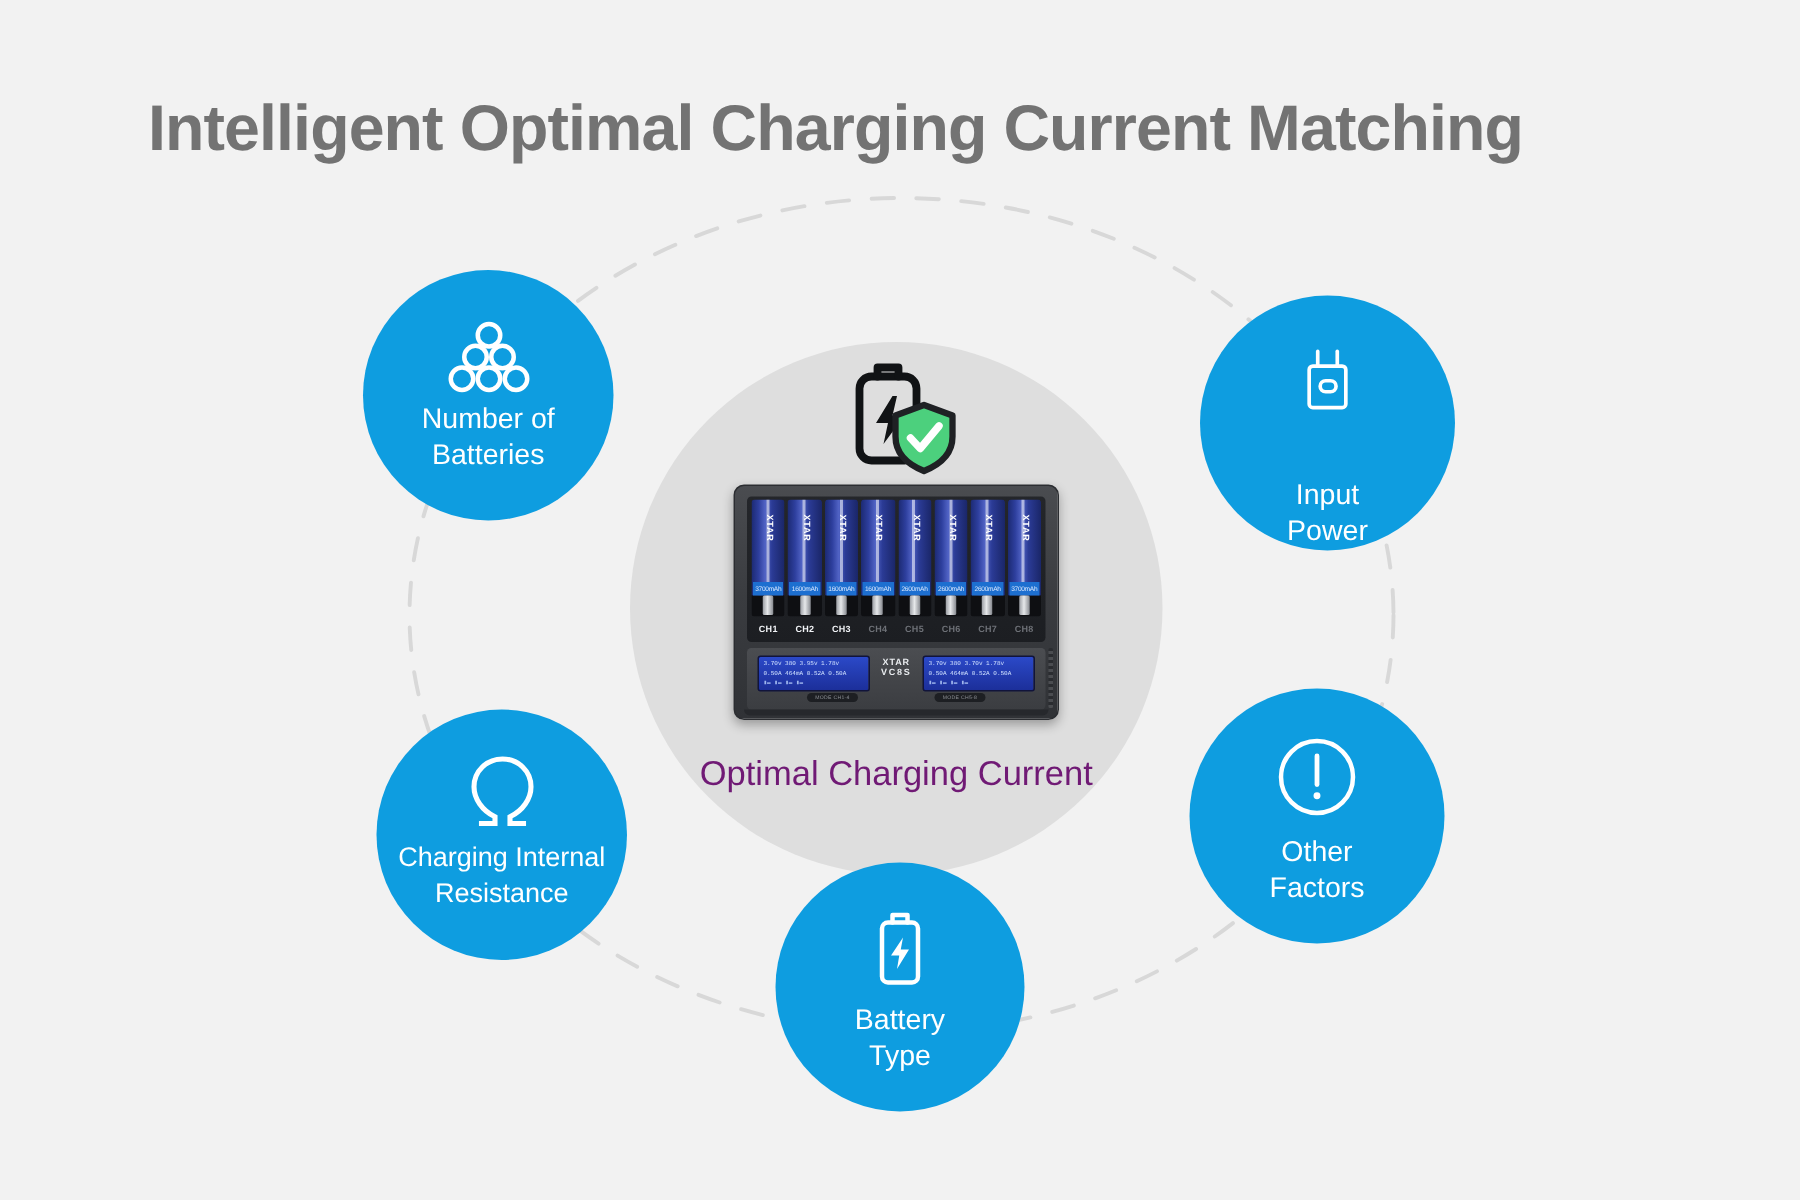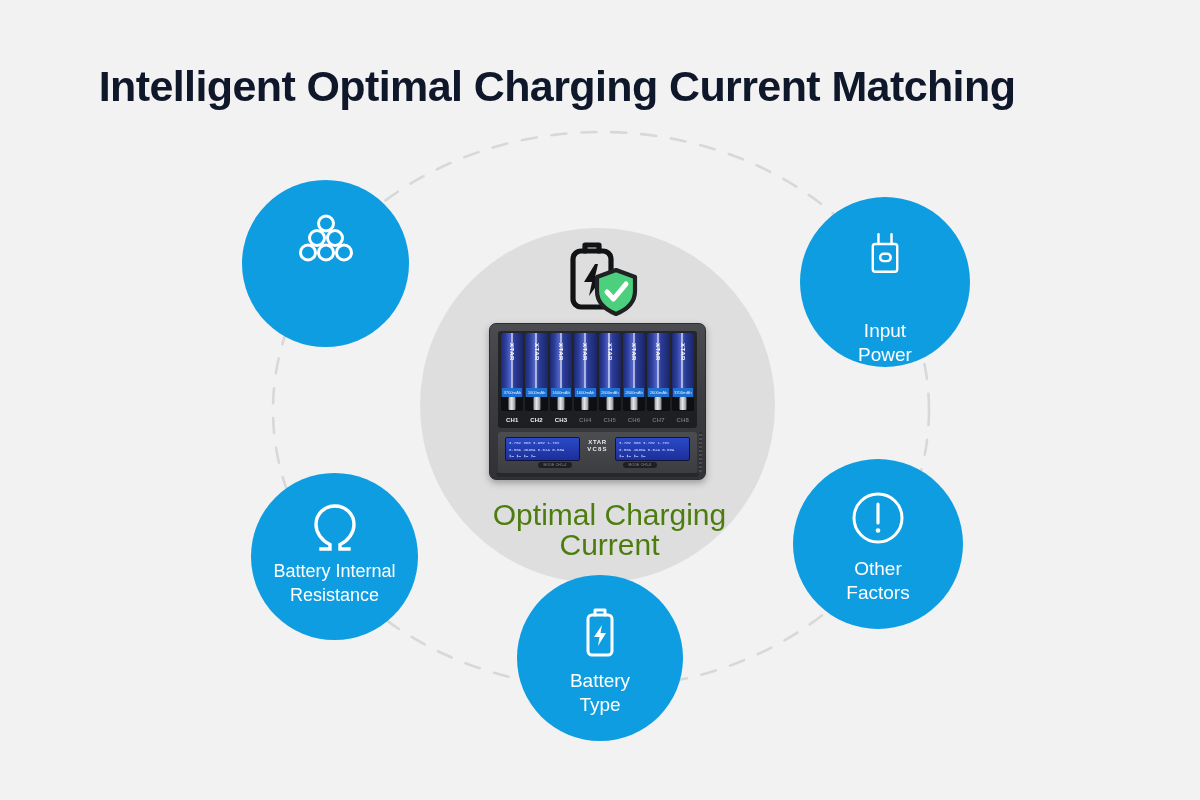--- a/index.html
+++ b/index.html
@@ -12,41 +12,41 @@
   }
   #stage{position:absolute;inset:0;}
 
   
   .title{
     position:absolute;left:0;top:62px;width:1114px;
     text-align:center;
     font-size:43px;
     font-weight:bold;
     letter-spacing:-0.6px;
-    color:#0f172a;
+    color:#737373;
     white-space:nowrap;
   }
 
   
   .ring{position:absolute;left:0;top:0;width:1200px;height:800px;pointer-events:none;}
 
   
   .center-disc{
     position:absolute;
     left:420px;top:228px;
     width:355px;height:355px;
     border-radius:50%;
     background:#dedede;
   }
   .center-caption{
     position:absolute;
-    left:452px;top:500px;width:315px;
+    left:440px;top:500px;width:315px;
     text-align:center;
-    color:#4d7c0f;
-    font-size:30px;
+    color:#701a75;
+    font-size:23px;
     line-height:30px;
   }
 
   
   .battshield{position:absolute;left:558px;top:238px;width:80px;height:82px;}
 
   
   .charger{
     position:absolute;left:489px;top:323px;
     width:217px;height:157px;
@@ -315,27 +315,29 @@
     <svg class="ico" width="56" height="48" viewBox="0 0 56 48">
       <g fill="none" stroke="#ffffff" stroke-width="3">
         <circle cx="28" cy="9.5" r="7.5"></circle>
         <circle cx="19" cy="24" r="7.5"></circle>
         <circle cx="37" cy="24" r="7.5"></circle>
         <circle cx="10" cy="38.5" r="7.5"></circle>
         <circle cx="28" cy="38.5" r="7.5"></circle>
         <circle cx="46" cy="38.5" r="7.5"></circle>
       </g>
     </svg>
+    <div class="lab">Number of
+Batteries</div>
   </div>
 
   <div class="bubble" id="b-res">
     <svg class="ico" width="54" height="52" viewBox="0 0 54 52">
       <path d="M13 46 h9 v-4.5 C13.5 37.5 8 29.5 8 21.5 C8 11 16.5 3 27 3 c10.5 0 19 8 19 18.5 c0 8 -5.5 16 -14 20 V46 h9" fill="none" stroke="#ffffff" stroke-width="3.4" stroke-linecap="square" stroke-linejoin="miter"></path>
     </svg>
-    <div class="lab">Battery Internal
+    <div class="lab">Charging Internal
 Resistance</div>
   </div>
 
   <div class="bubble" id="b-input">
     <svg class="ico" width="48" height="54" viewBox="0 0 48 54">
       <g fill="none" stroke="#ffffff" stroke-width="3" stroke-linejoin="round" stroke-linecap="round">
         <path d="M16 16 V4"></path>
         <path d="M32 16 V4"></path>
         <rect x="9" y="16" width="30" height="34" rx="3"></rect>
         <rect x="18" y="28" width="13" height="9" rx="4.5"></rect>

